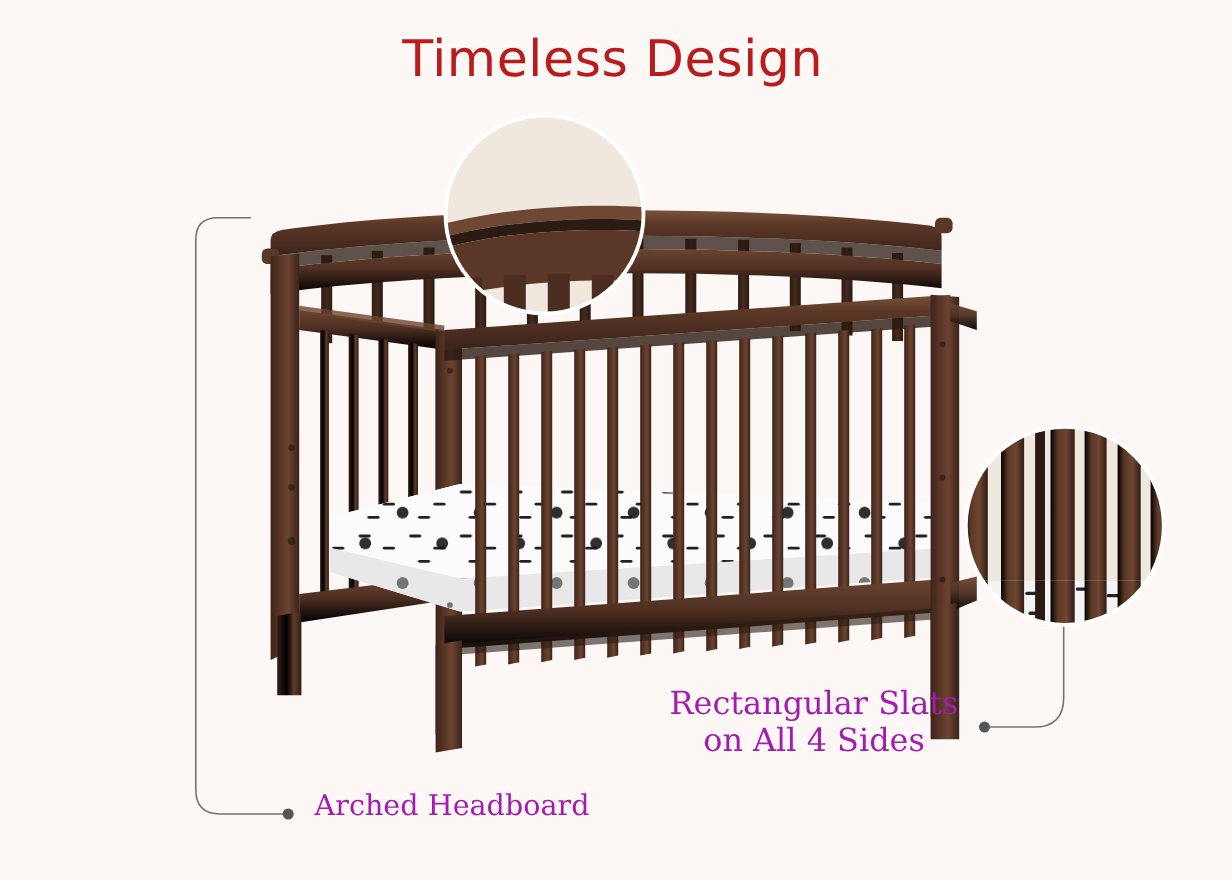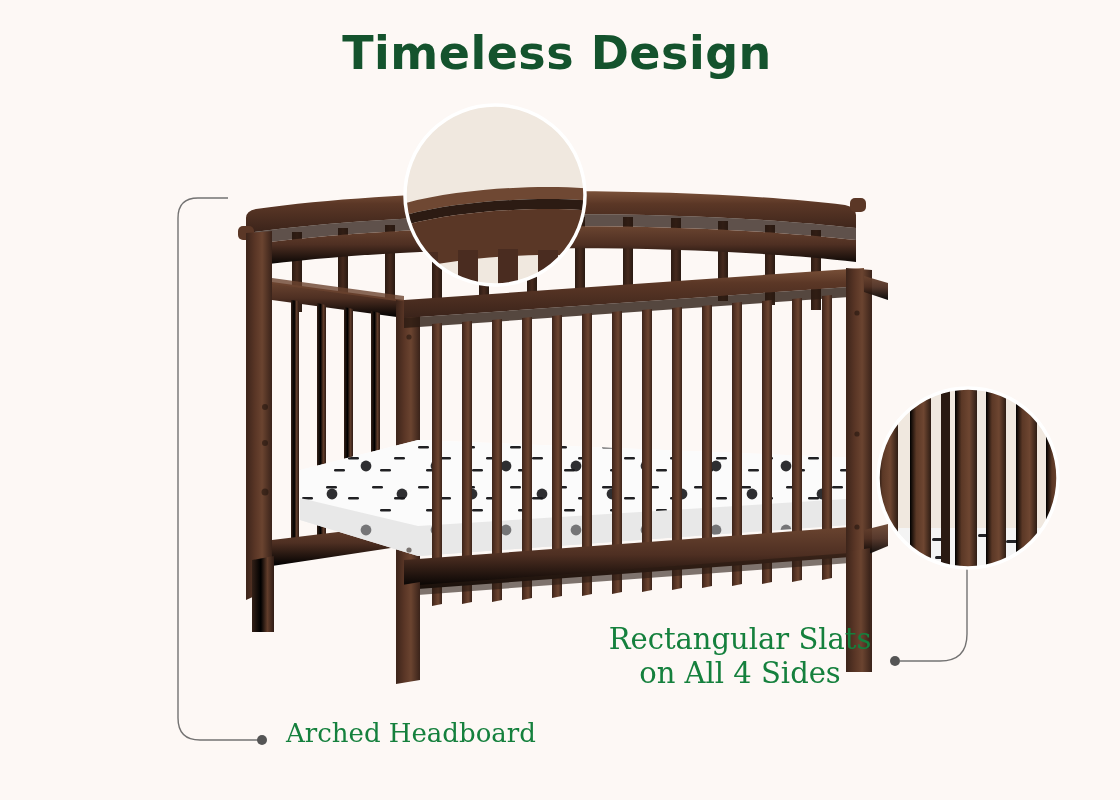--- a/index.html
+++ b/index.html
@@ -25,29 +25,29 @@
     display: block;
   }
   .title-text {
     position: absolute;
     left: 0;
     right: 6px;
     top: 26px;
     text-align: center;
     font-family: "DejaVu Sans", sans-serif;
     font-size: 46px;
-    font-weight: 700;
+    font-weight: 400;
     letter-spacing: 0.5px;
-    color: #14532d;
+    color: #b91c1c;
     line-height: 1.2;
   }
   .callout-label {
     position: absolute;
     font-family: "DejaVu Serif", serif;
-    color: #15803d;
+    color: #a21caf;
     font-weight: 400;
     line-height: 1.18;
     white-space: pre-line;
   }
   #label-arched {
     left: 286px;
     top: 718px;
     font-size: 26px;
     text-align: left;
   }

